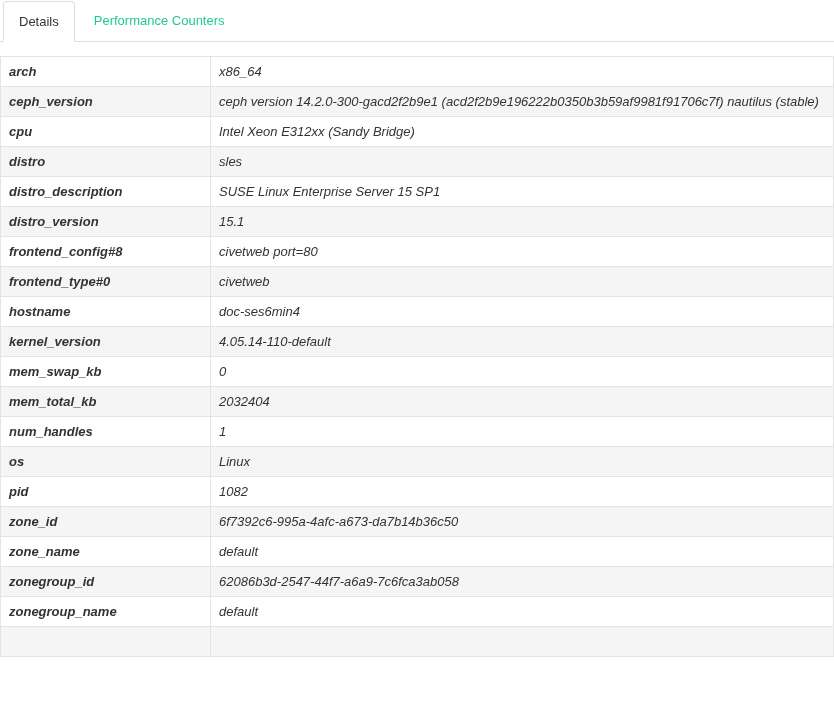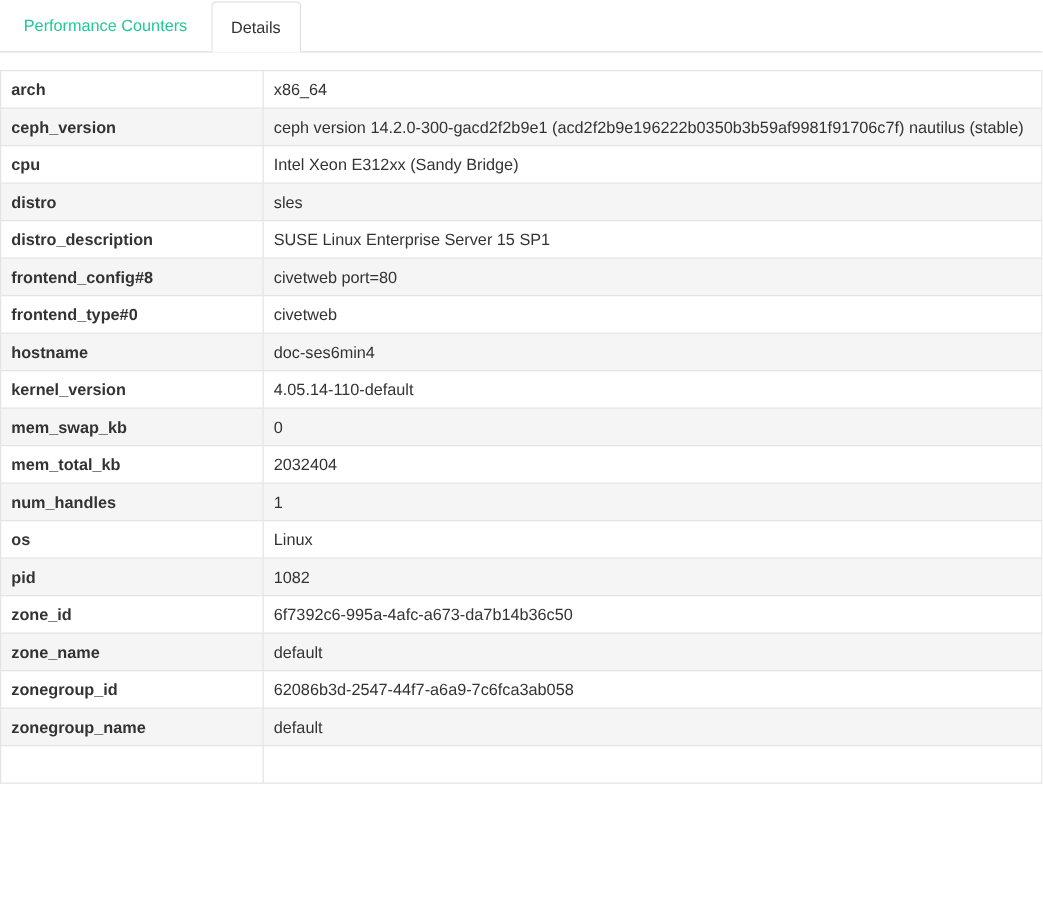--- a/index.html
+++ b/index.html
@@ -34,33 +34,33 @@
   .table-wrap{margin-top:14px;}
   table.kv{
     width:834px;border-collapse:collapse;table-layout:fixed;
     font-size:13px;color:var(--text);
   }
   table.kv col.c-key{width:210px;}
   table.kv th,table.kv td{
     height:30px;box-sizing:border-box;
     padding:0 8px;vertical-align:middle;text-align:left;
     border:1px solid var(--row-border);
-    overflow:hidden;white-space:nowrap;
+    overflow:hidden;white-space:nowrap;font-style:italic;
   }
   table.kv th{font-weight:bold;}
   table.kv td{font-weight:normal;}
   table.kv tbody tr:nth-child(even){background:var(--stripe);}
   table.kv tbody tr:nth-child(odd){background:#ffffff;}
 </style>
 </head>
 <body>
 
 <div class="tabbar">
+  <div class="tab active">Details</div>
   <div class="tab">Performance Counters</div>
-  <div class="tab active">Details</div>
 </div>
 
 <div class="table-wrap">
   <table class="kv">
     <colgroup>
         <col class="c-key">
         <col class="c-val">
       </colgroup>
     <tbody id="kv-body">
   <tr>
@@ -83,20 +83,24 @@
   <tr>
     <th>distro</th>
     <td>sles</td>
   </tr>
 
   <tr>
     <th>distro_description</th>
     <td>SUSE Linux Enterprise Server 15 SP1</td>
   </tr>
 
+  <tr>
+    <th>distro_version</th>
+    <td>15.1</td>
+  </tr>
 
   <tr>
     <th>frontend_config#8</th>
     <td>civetweb port=80</td>
   </tr>
 
   <tr>
     <th>frontend_type#0</th>
     <td>civetweb</td>
   </tr>

